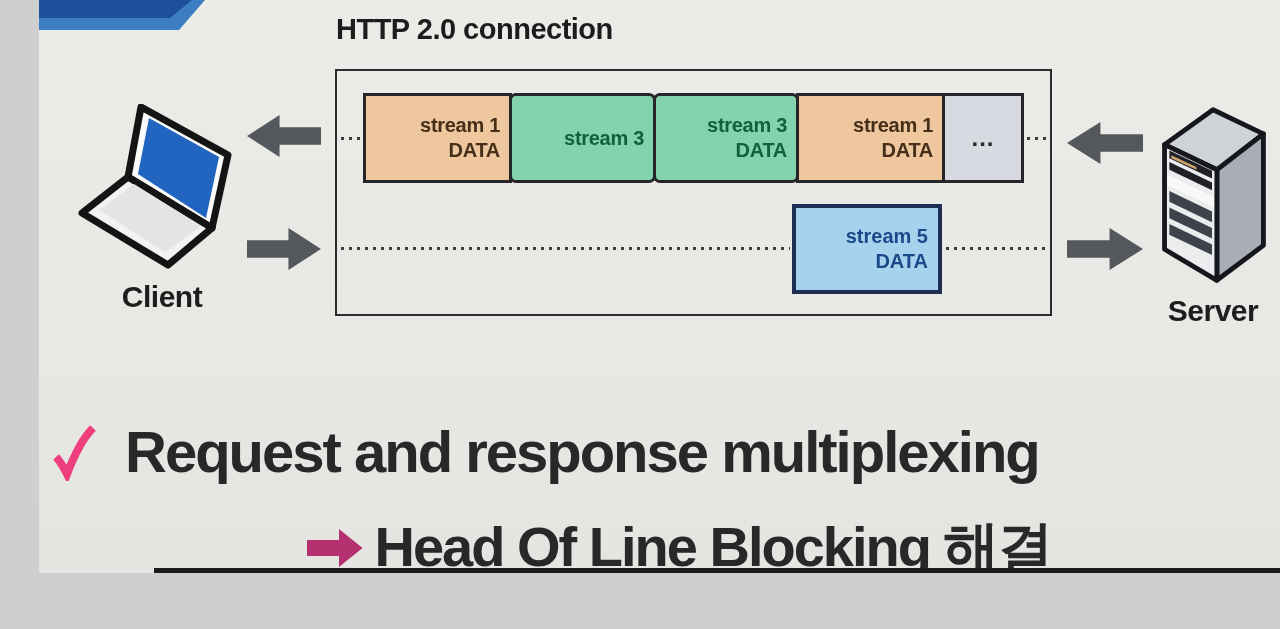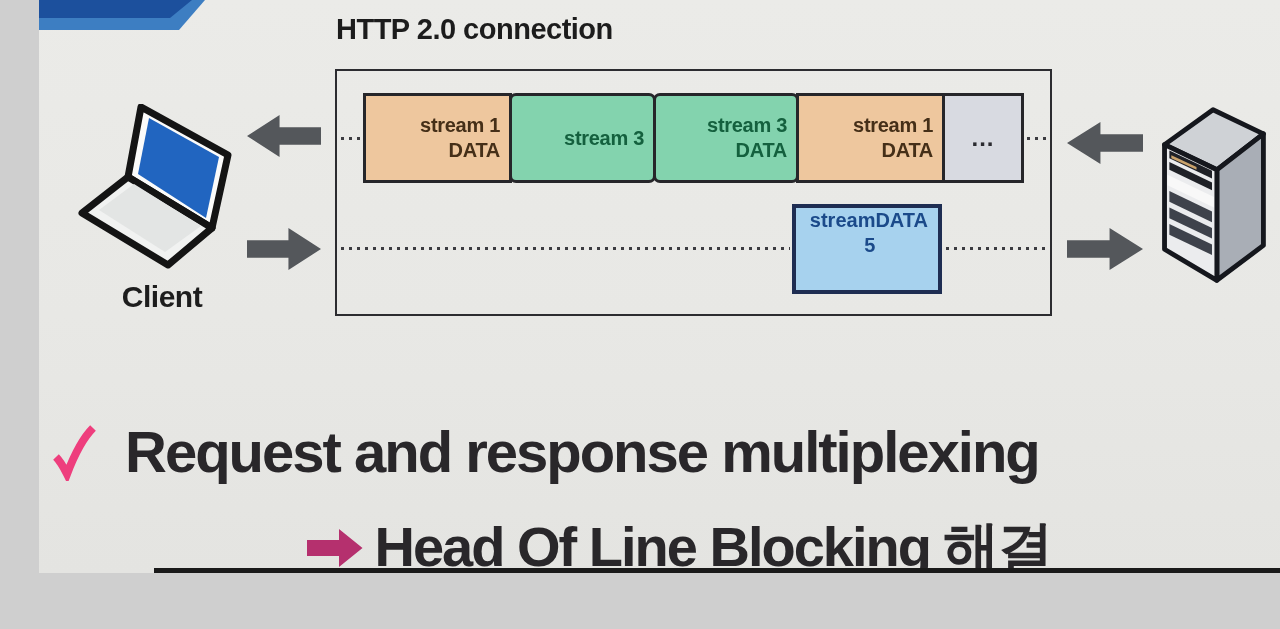--- a/index.html
+++ b/index.html
@@ -29,21 +29,21 @@
                padding-right:0;font-size:24px;letter-spacing:1px;}
   .w1{width:149px}.w2{width:147px}.w3{width:146px}.w4{width:149px}.w5{width:82px}
   .dotted{position:absolute;height:3px;
           background-image:repeating-linear-gradient(90deg,#3b3b40 0,#3b3b40 3px,transparent 3px,transparent 8px);}
   .dot-r1-left{left:4px;top:66px;width:20px;}
   .dot-r1-right{left:690px;top:66px;width:21px;}
   .dot-r2-left{left:4px;top:176px;width:449px;}
   .dot-r2-right{left:609px;top:176px;width:102px;}
   .blue-block{position:absolute;left:455px;top:133px;width:150px;height:90px;
               background:#a7d2ee;border:4px solid #1e2d52;box-sizing:border-box;
-              color:#1b4a8a;display:flex;justify-content:center;
+              color:#1b4a8a;display:flex;flex-direction:column;justify-content:center;
               text-align:right;padding-right:10px;font-weight:bold;font-size:20px;line-height:1.25;}
   
   .arrow{position:absolute;background:#54575b;}
   .arrow.left{clip-path:polygon(0 50%,44% 0,44% 29%,100% 29%,100% 71%,44% 71%,44% 100%);}
   .arrow.right{clip-path:polygon(100% 50%,56% 0,56% 29%,0 29%,0 71%,56% 71%,56% 100%);}
   .arr-client-top{left:208px;top:115px;width:74px;height:42px;}
   .arr-client-bottom{left:208px;top:228px;width:74px;height:42px;}
   .arr-server-top{left:1028px;top:122px;width:76px;height:42px;}
   .arr-server-bottom{left:1028px;top:228px;width:76px;height:42px;}
   
@@ -90,20 +90,21 @@
       <polygon points="66,72 114,35 114,150 66,186" fill="#a9aeb6" stroke="#15171d" stroke-width="5" stroke-linejoin="round"></polygon>
       <polygon points="12,46 66,72 66,186 12,154" fill="#ebecee" stroke="#15171d" stroke-width="5" stroke-linejoin="round"></polygon>
       <polygon points="17,52 61,73 61,81 17,60" fill="#1f2127"></polygon>
       <polygon points="19,57 45,69 45,72 19,60" fill="#c9a26b"></polygon>
       <polygon points="17,64 61,85 61,93 17,72" fill="#1f2127"></polygon>
       <polygon points="15,77 63,100 63,111 15,88" fill="#f8f8f8"></polygon>
       <polygon points="17,94 61,115 61,126 17,105" fill="#3e424b"></polygon>
       <polygon points="17,111 61,132 61,143 17,122" fill="#3e424b"></polygon>
       <polygon points="17,128 61,149 61,160 17,139" fill="#3e424b"></polygon>
     </svg>
+    <div class="device-label">Server</div>
   </div>
 
   <div class="arrow left arr-client-top"></div>
   <div class="arrow right arr-client-bottom"></div>
   <div class="arrow left arr-server-top"></div>
   <div class="arrow right arr-server-bottom"></div>
 
   <div class="conn-box">
 
     <div class="blocks-row">

